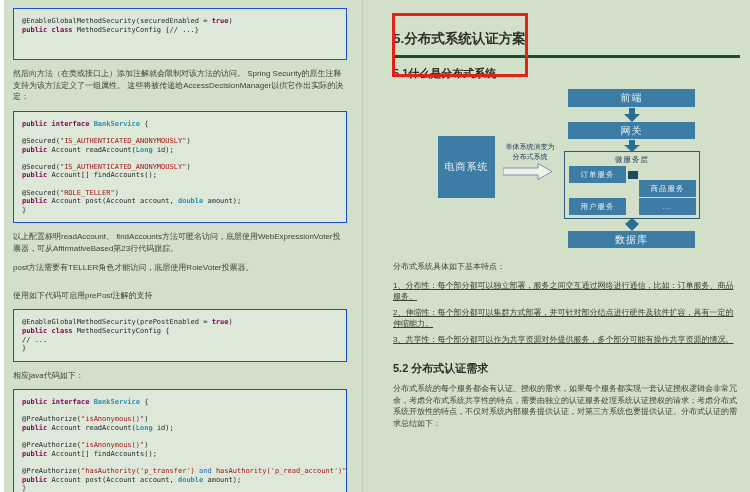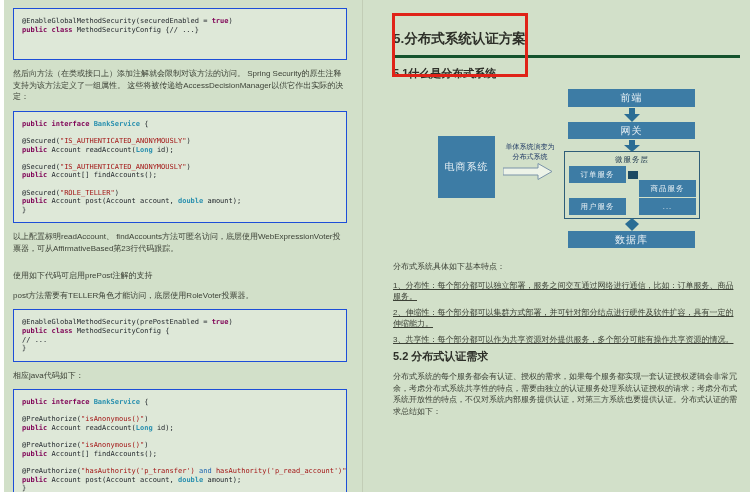--- a/index.html
+++ b/index.html
@@ -28,21 +28,21 @@
   .c-op { color:#1e66b0; }
 
   
   .right-col { position:absolute; left:393px; top:0; width:347px; }
   .right-col p { font-size:8px; line-height:11.5px; margin:7px 0; }
   h1.sec-title {
     font-size:13.5px; color:#2d2f28; margin:30px 0 8px 0; padding-bottom:7px;
     border-bottom:3px solid #14532d; font-weight:bold;
   }
   h2.sub-title { font-size:11px; color:#2d2f28; margin:8px 0 6px 0; font-weight:bold; }
-  h2.sec2-title { font-size:11px; color:#2d2f28; margin:4px 0 6px 0; font-weight:bold; }
+  h2.sec2-title { font-size:11px; color:#2d2f28; margin:16px 0 6px 0; font-weight:bold; }
   .red-box {
     position:absolute; left:-1px; top:13px; width:136px; height:64px;
     border:3px solid #e02318; z-index:5; pointer-events:none;
   }
   .feature { margin:4px 0 !important;text-decoration:underline; }
 
   
   .diagram { position:relative; width:347px; height:167px; margin:2px 0 4px 0; }
   .d-box {
     position:absolute; background:#3d7ca5; color:#e9f1f5;
@@ -77,22 +77,22 @@
 <body>
 
 <div class="white-strip"></div>
 <div class="page-divider"></div>
 
 <div class="left-col">
   <pre class="code"><div class="cl"><span class="c-pl">@EnableGlobalMethodSecurity(securedEnabled = </span><span class="c-kw">true</span><span class="c-pl">)</span></div><div class="cl"><span class="c-kw">public class </span><span class="c-pl">MethodSecurityConfig {// ...}</span></div><div class="cl">&nbsp;</div><div class="cl">&nbsp;</div></pre>
   <p>然后向方法（在类或接口上）添加注解就会限制对该方法的访问。 Spring Security的原生注释支持为该方法定义了一组属性。 这些将被传递给AccessDecisionManager以供它作出实际的决定：</p>
   <pre class="code"><div class="cl"><span class="c-kw">public interface </span><span class="c-ty">BankService</span><span class="c-pl"> {</span></div><div class="cl">&nbsp;</div><div class="cl"><span class="c-pl">@Secured(</span><span class="c-st">"IS_AUTHENTICATED_ANONYMOUSLY"</span><span class="c-pl">)</span></div><div class="cl"><span class="c-kw">public </span><span class="c-pl">Account readAccount(</span><span class="c-ty">Long</span><span class="c-pl"> id);</span></div><div class="cl">&nbsp;</div><div class="cl"><span class="c-pl">@Secured(</span><span class="c-st">"IS_AUTHENTICATED_ANONYMOUSLY"</span><span class="c-pl">)</span></div><div class="cl"><span class="c-kw">public </span><span class="c-pl">Account[] findAccounts();</span></div><div class="cl">&nbsp;</div><div class="cl"><span class="c-pl">@Secured(</span><span class="c-st">"ROLE_TELLER"</span><span class="c-pl">)</span></div><div class="cl"><span class="c-kw">public </span><span class="c-pl">Account post(Account account, </span><span class="c-ty">double</span><span class="c-pl"> amount);</span></div><div class="cl"><span class="c-pl">}</span></div></pre>
   <p>以上配置标明readAccount、 findAccounts方法可匿名访问，底层使用WebExpressionVoter投票器，可从AffirmativeBased第23行代码跟踪。</p>
+  <p>post方法需要有TELLER角色才能访问，底层使用RoleVoter投票器。</p>
   <p style="margin-top:16px;">使用如下代码可启用prePost注解的支持</p>
-  <p>post方法需要有TELLER角色才能访问，底层使用RoleVoter投票器。</p>
   <pre class="code"><div class="cl"><span class="c-pl">@EnableGlobalMethodSecurity(prePostEnabled = </span><span class="c-kw">true</span><span class="c-pl">)</span></div><div class="cl"><span class="c-kw">public class </span><span class="c-pl">MethodSecurityConfig {</span></div><div class="cl"><span class="c-pl">// ...</span></div><div class="cl"><span class="c-pl">}</span></div></pre>
   <p>相应java代码如下：</p>
   <pre class="code"><div class="cl"><span class="c-kw">public interface </span><span class="c-ty">BankService</span><span class="c-pl"> {</span></div><div class="cl">&nbsp;</div><div class="cl"><span class="c-pl">@PreAuthorize(</span><span class="c-st">"isAnonymous()"</span><span class="c-pl">)</span></div><div class="cl"><span class="c-kw">public </span><span class="c-pl">Account readAccount(</span><span class="c-ty">Long</span><span class="c-pl"> id);</span></div><div class="cl">&nbsp;</div><div class="cl"><span class="c-pl">@PreAuthorize(</span><span class="c-st">"isAnonymous()"</span><span class="c-pl">)</span></div><div class="cl"><span class="c-kw">public </span><span class="c-pl">Account[] findAccounts();</span></div><div class="cl">&nbsp;</div><div class="cl"><span class="c-pl">@PreAuthorize(</span><span class="c-st">"hasAuthority('p_transfer') </span><span class="c-op">and</span><span class="c-st"> hasAuthority('p_read_account')"</span><span class="c-pl">)</span></div><div class="cl"><span class="c-kw">public </span><span class="c-pl">Account post(Account account, </span><span class="c-ty">double</span><span class="c-pl"> amount);</span></div><div class="cl"><span class="c-pl">}</span></div></pre>
   <p>以上配置标明readAccount、 findAccounts方法可匿名访问，post方法需要同时拥有p_transfer和p_read_account权限才能访问，底层使用WebExpressionVoter投票器，可从AffirmativeBased第23行代码跟踪。</p>
 </div>
 
 <div class="right-col">
   <div class="red-box"></div>
   <h1 class="sec-title">5.分布式系统认证方案</h1>
   <h2 class="sub-title">5.1什么是分布式系统</h2>

